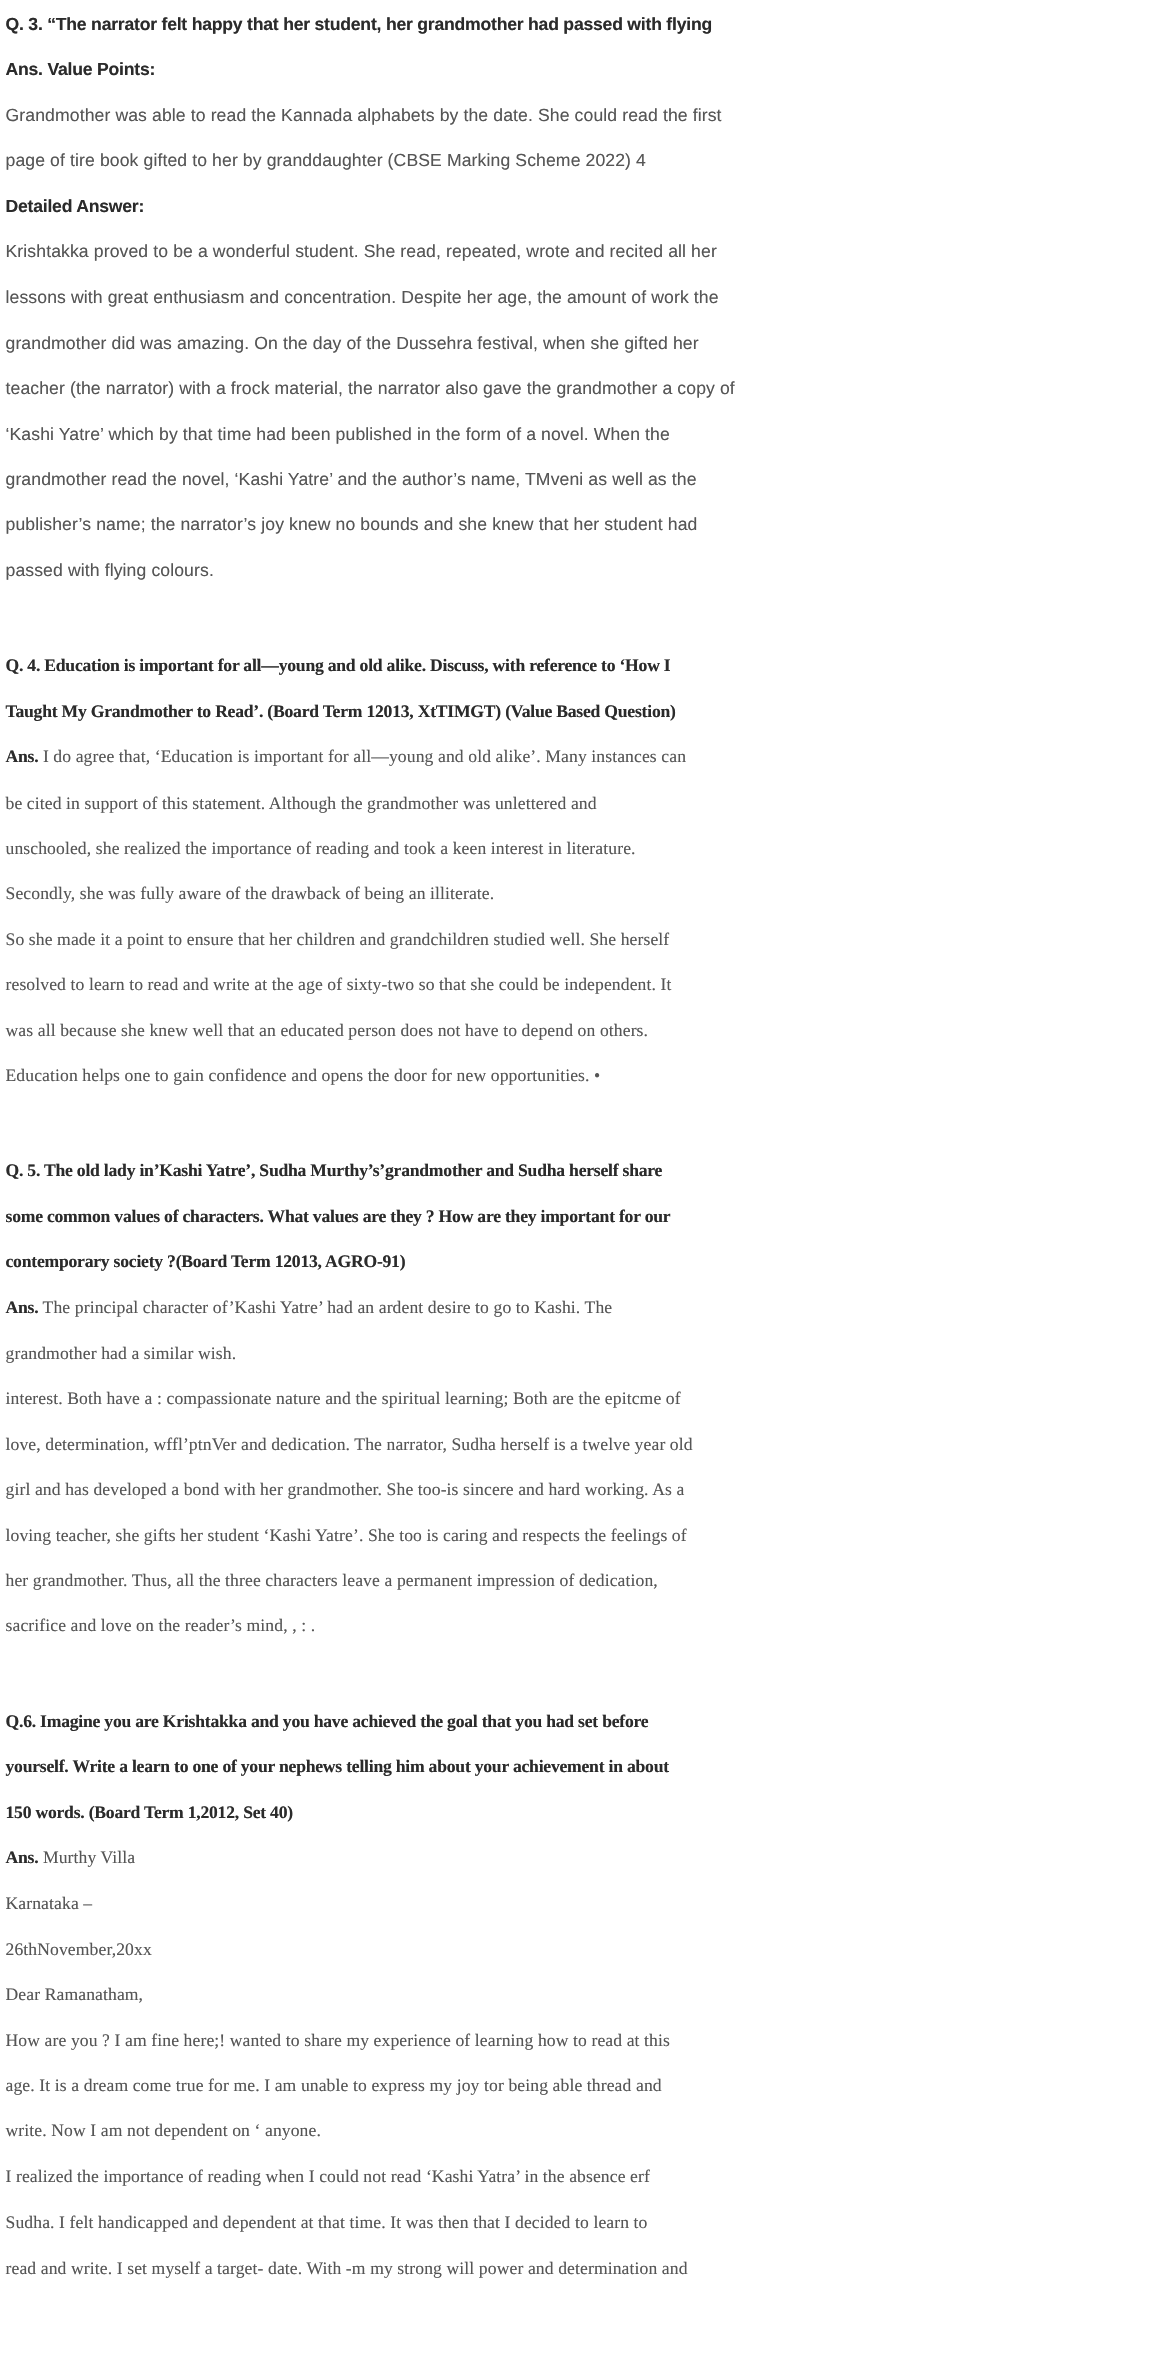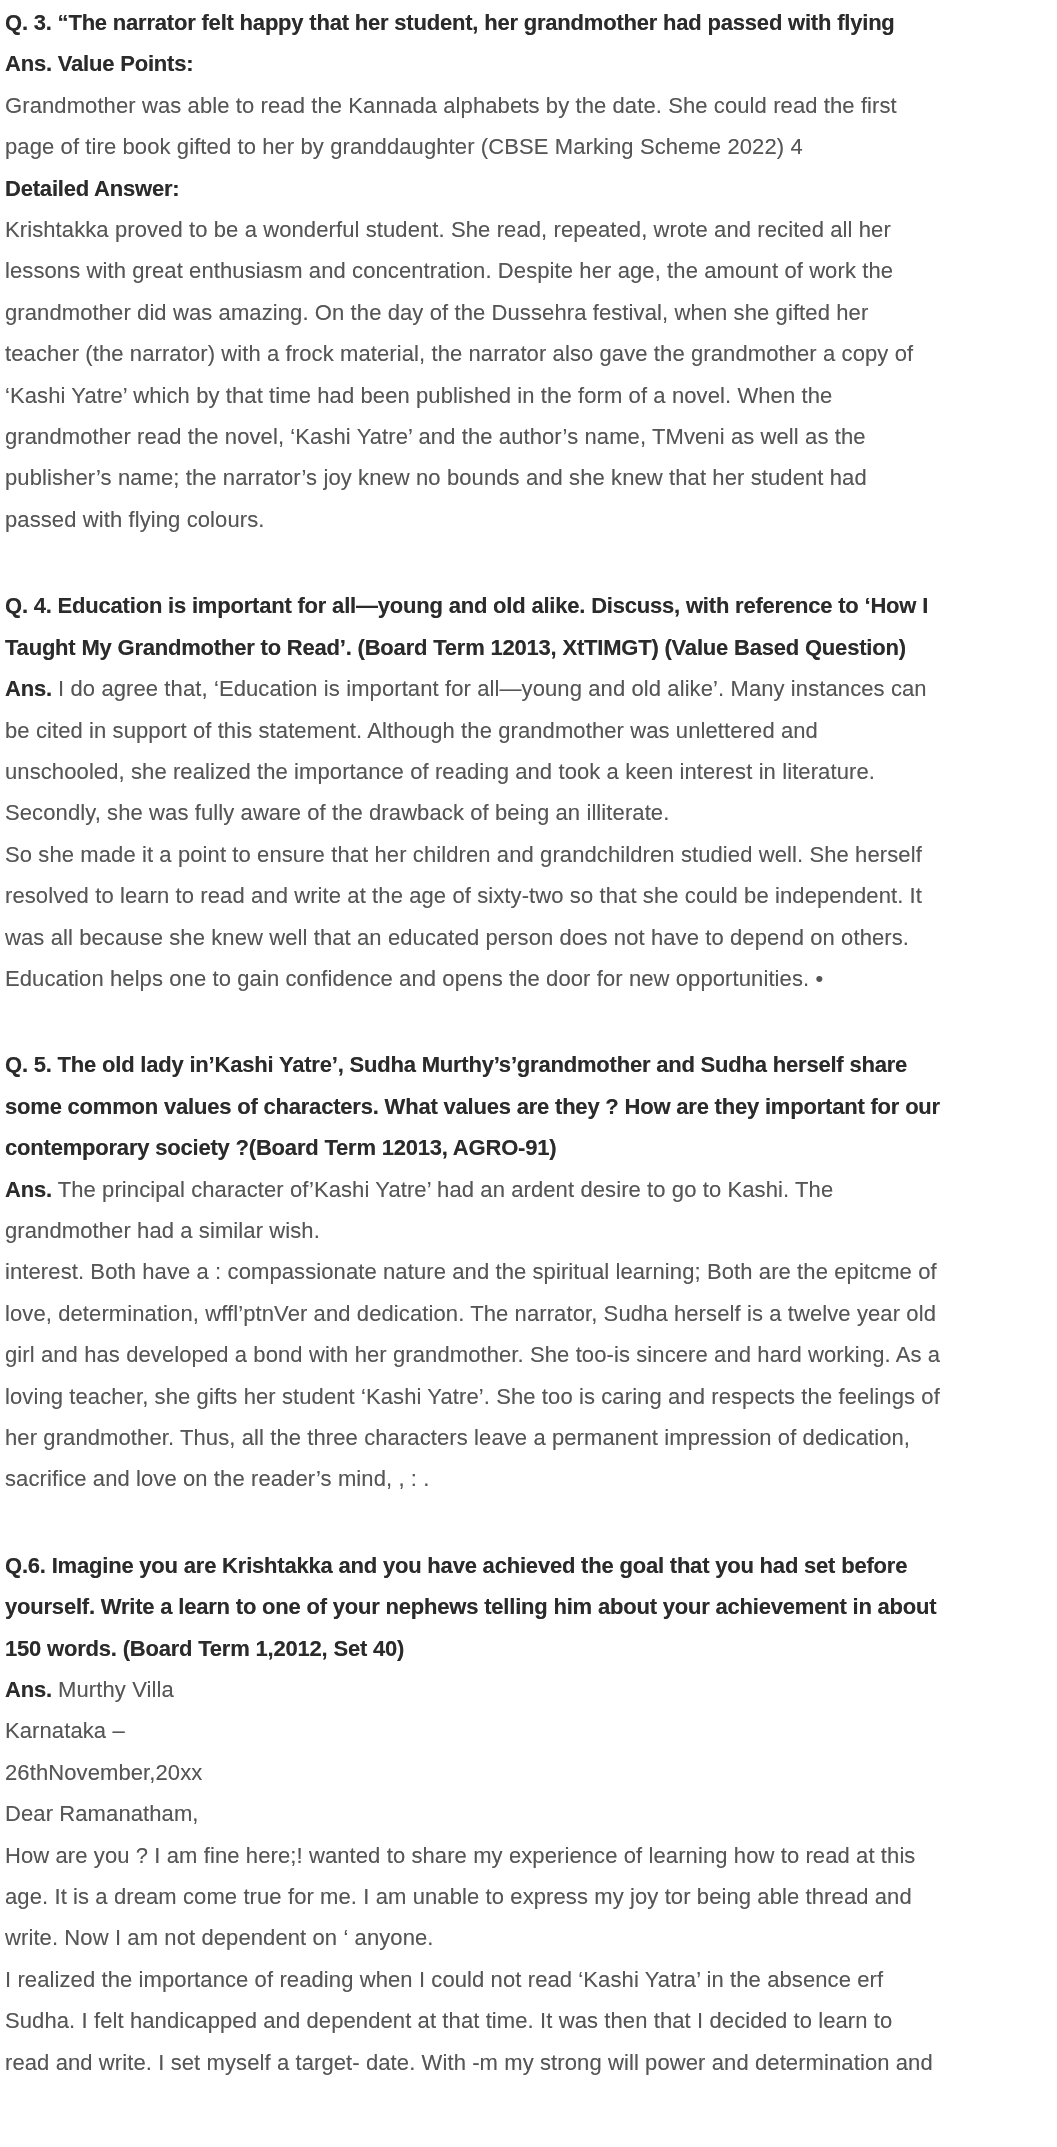--- a/index.html
+++ b/index.html
@@ -12,23 +12,24 @@
     height: 2147px;
     overflow: hidden;
     font-family: "Liberation Sans", "DejaVu Sans", sans-serif;
   }
   main[data-name="document-page"] {
     padding: 2px 5px 0 5px;
     box-sizing: border-box;
   }
   .block + .block {
     margin-top: 45px;
+    font-family: Liberation Serif, serif;
   }
   .line {
-    font-size: 22px;
+    font-size: 16px;
     line-height: 41.4px;
     color: #565656;
     white-space: pre;
     letter-spacing: 0.1px;
     text-shadow: 0 0 0.6px rgba(100,100,100,0.45);
   }
   .line .b {
     font-weight: bold;
     color: #2b2b2b;
     letter-spacing: -0.2px;

